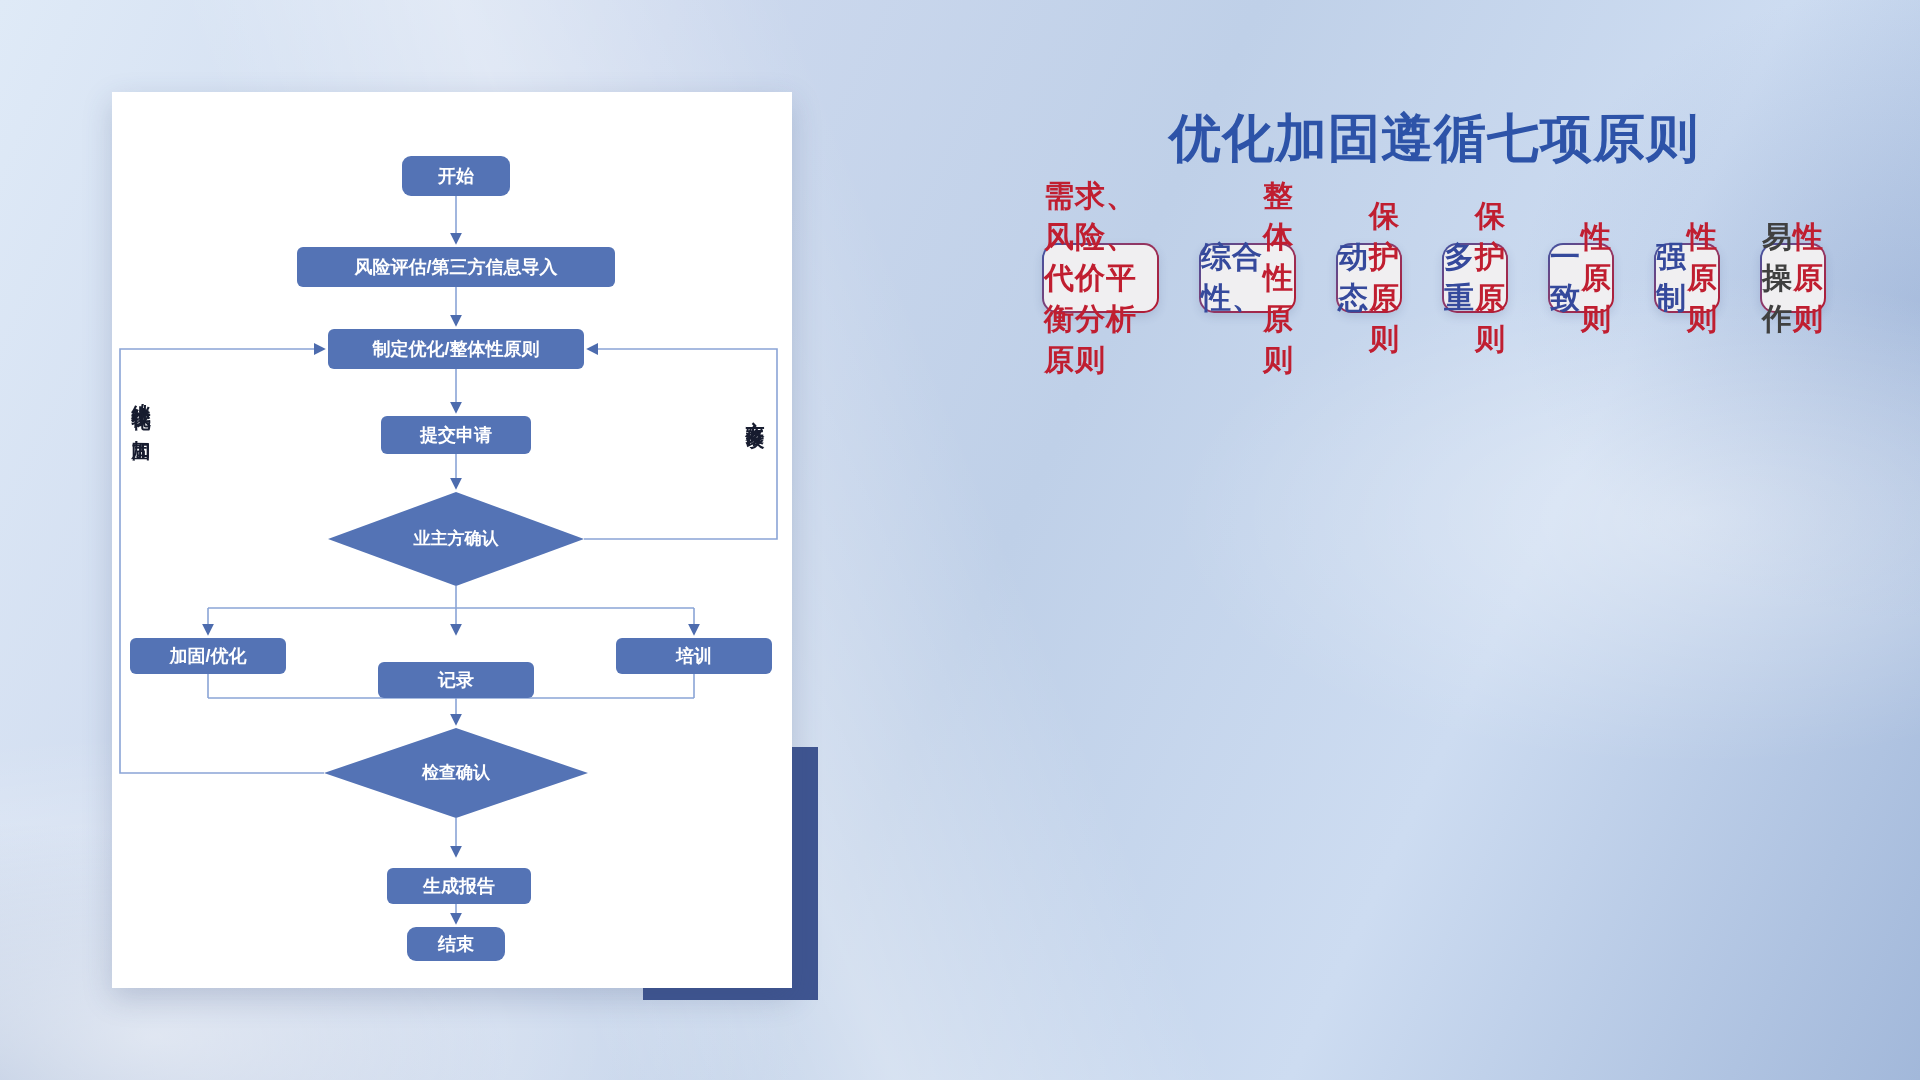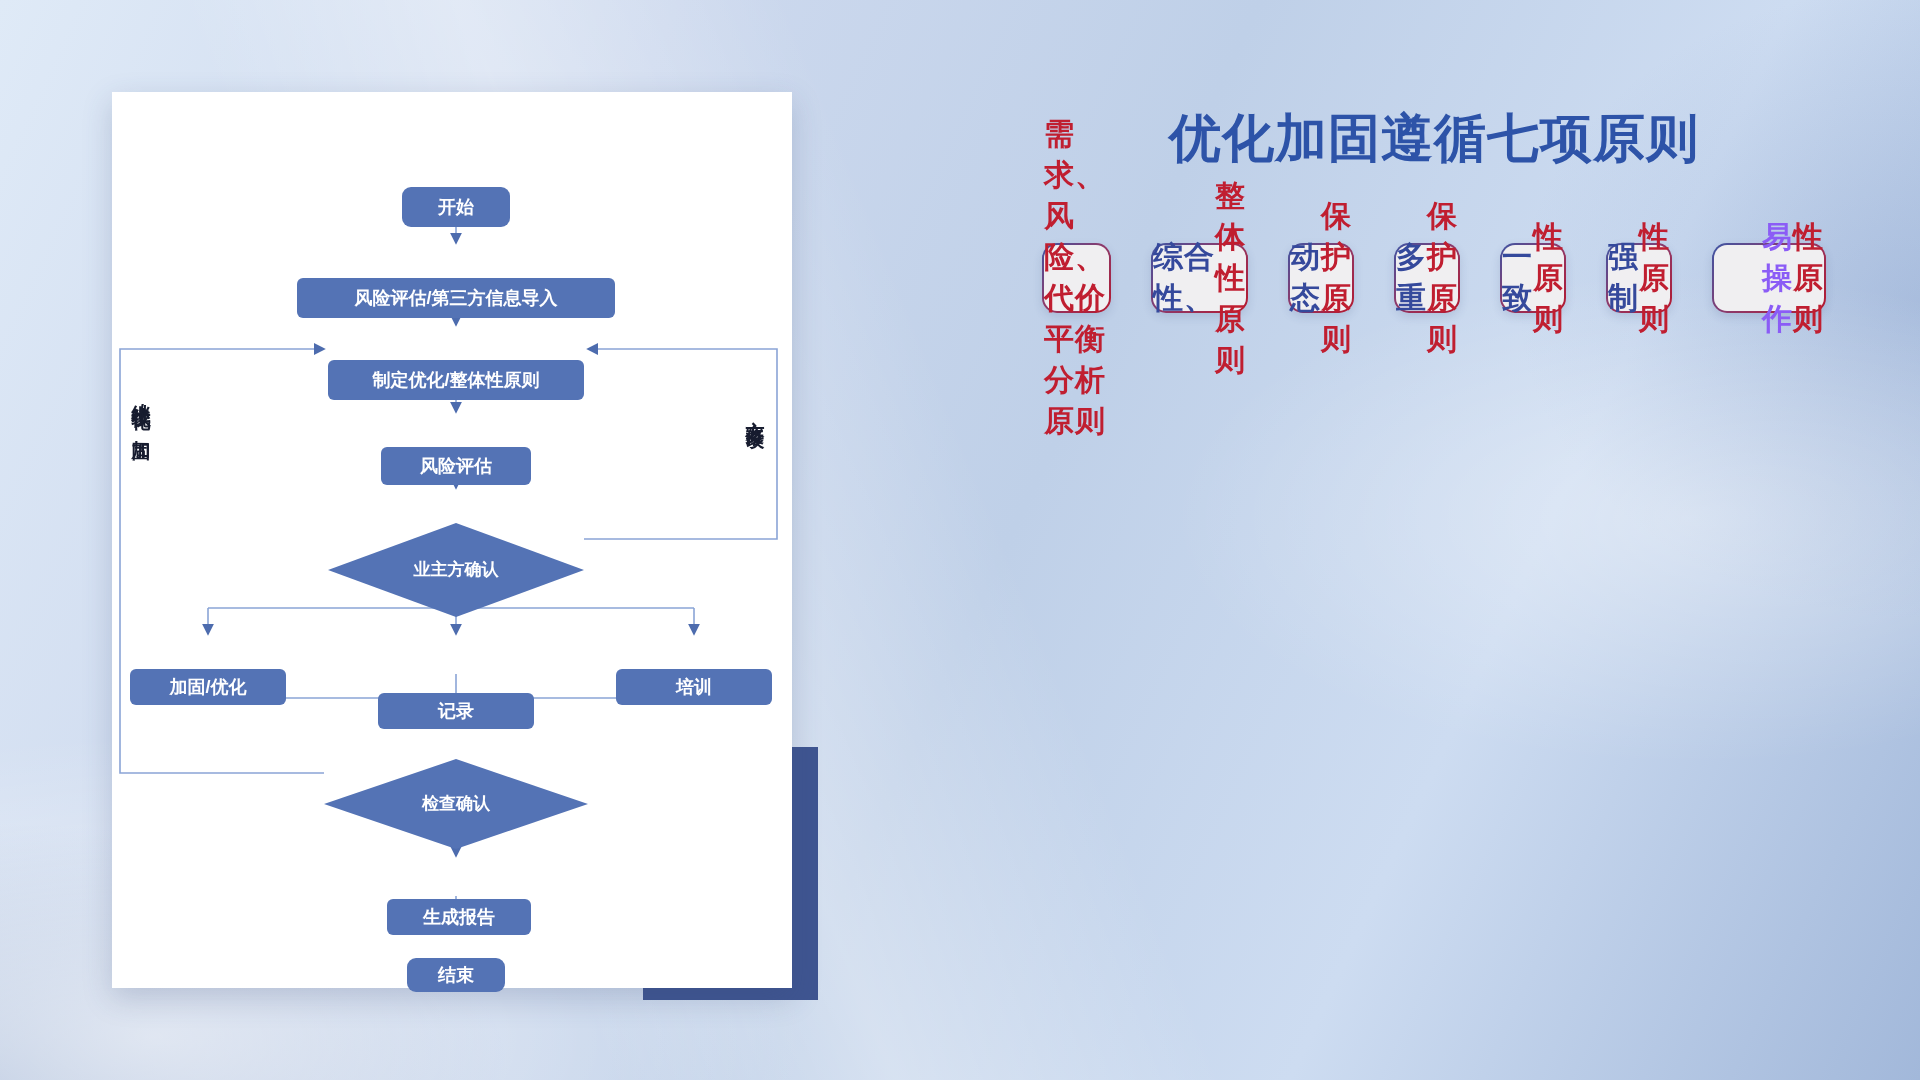--- a/index.html
+++ b/index.html
@@ -21,21 +21,21 @@
 
   
   .card-shadow { position:absolute; left:643px; top:747px; width:175px; height:253px;
     background:#3f5591; z-index:1; }
   .flow-card { position:absolute; left:112px; top:92px; width:680px; height:896px;
     background:#ffffff; z-index:2; box-shadow:0 10px 28px rgba(55,75,120,.22); }
   .flow-card svg { position:absolute; left:0; top:0; }
 
   .fc-node { position:absolute; display:flex; align-items:center; justify-content:center;
     background:#5473b5; color:#ffffff; font-weight:bold; font-size:18px; text-align:center;
-    border-radius:6px; line-height:1.15;margin-top:31px; }
+    border-radius:6px; line-height:1.15; }
   .fc-node.pill { border-radius:9px; }
   .fc-node.diamond { background:transparent; border-radius:0; }
   .fc-node.diamond::before { content:""; position:absolute; inset:0; background:#5473b5;
     clip-path:polygon(50% 0%,100% 50%,50% 100%,0% 50%); z-index:0; }
   .fc-node.diamond > span { position:relative; z-index:1; font-size:17px; }
 
   .v-label { position:absolute; writing-mode:vertical-rl; text-orientation:upright;
     font-weight:bold; font-size:19px; letter-spacing:3px; color:#171c2f; }
 
   
@@ -92,21 +92,21 @@
       <path d="M472 447 L665 447 L665 257 L476 257" marker-end="url(#arrow)"></path>
     </g>
   </svg>
 
   <div class="fc-node pill" style="left:290px;top:64px;width:108px;height:40px;">开始</div>
 
   <div class="fc-node" style="left:185px;top:155px;width:318px;height:40px;">风险评估/第三方信息导入</div>
 
   <div class="fc-node" style="left:216px;top:237px;width:256px;height:40px;">制定优化/整体性原则</div>
 
-  <div class="fc-node" style="left:269px;top:324px;width:150px;height:38px;">风险评估</div>
+  <div class="fc-node" style="left:269px;top:324px;width:150px;height:38px;">提交申请</div>
 
   <div class="fc-node diamond" style="left:216px;top:400px;width:256px;height:94px;text-align:center;">
     <span>业主方确认</span>
   </div>
 
   <div class="fc-node" style="left:18px;top:546px;width:156px;height:36px;">加固/优化</div>
 
   <div class="fc-node" style="left:266px;top:570px;width:156px;height:36px;">记录</div>
 
   <div class="fc-node" style="left:504px;top:546px;width:156px;height:36px;font-family:Liberation Serif, serif;">培训</div>
@@ -157,17 +157,17 @@
       </div>
   </div>
   <div class="pr-box-outer">
     <div class="pr-box">
         <span style="color: rgb(53, 73, 156);">强制</span>
         <span style="color: rgb(192, 30, 48);">性原则</span>
       </div>
   </div>
   <div class="pr-box-outer">
     <div class="pr-box">
-        <span style="color: #8b5cf6; margin-left: 48px;">易操作</span>
+        <span style="color: #404040;">易操作</span>
         <span style="color: rgb(192, 30, 48);">性原则</span>
       </div>
   </div>
 </div>
 
 </body></html>

